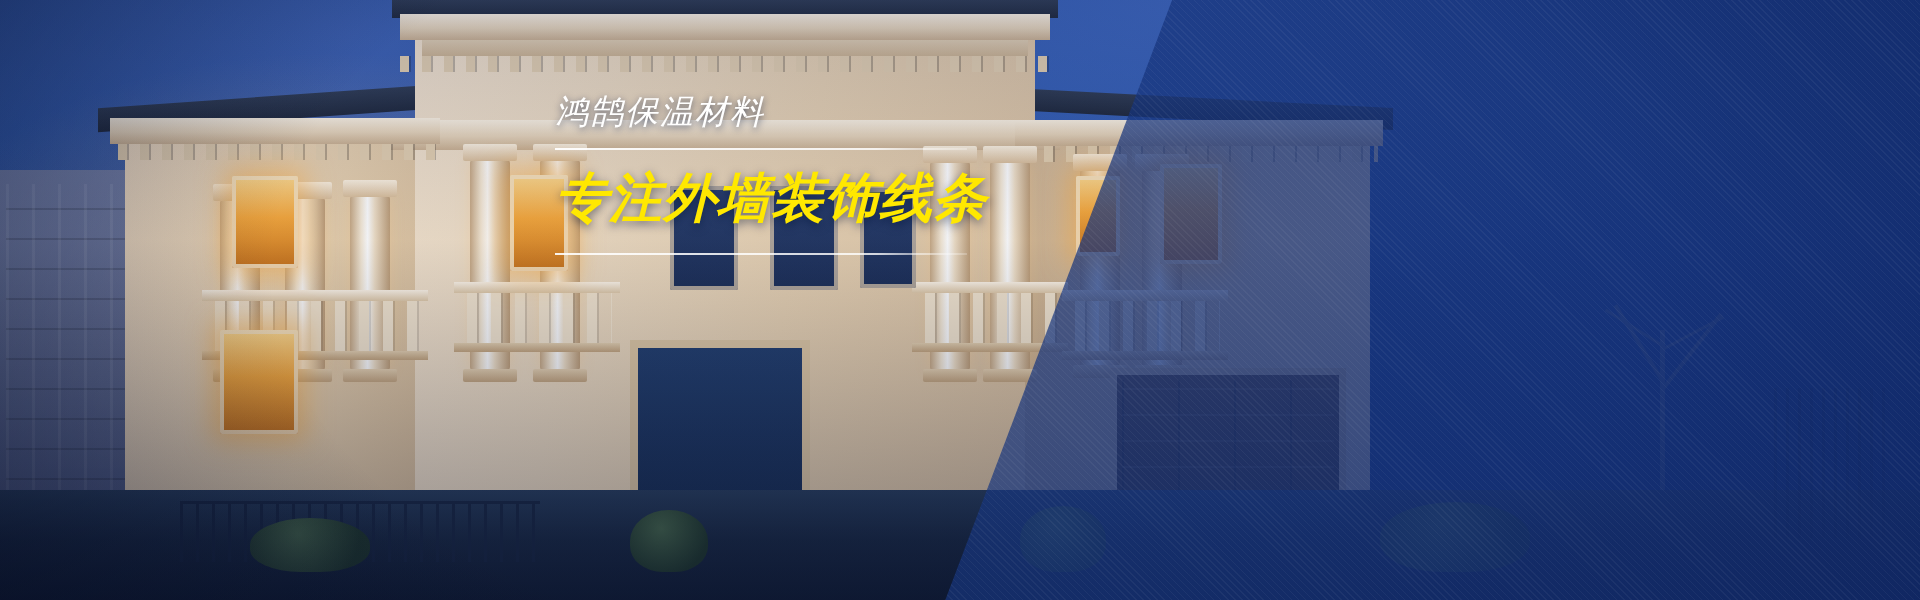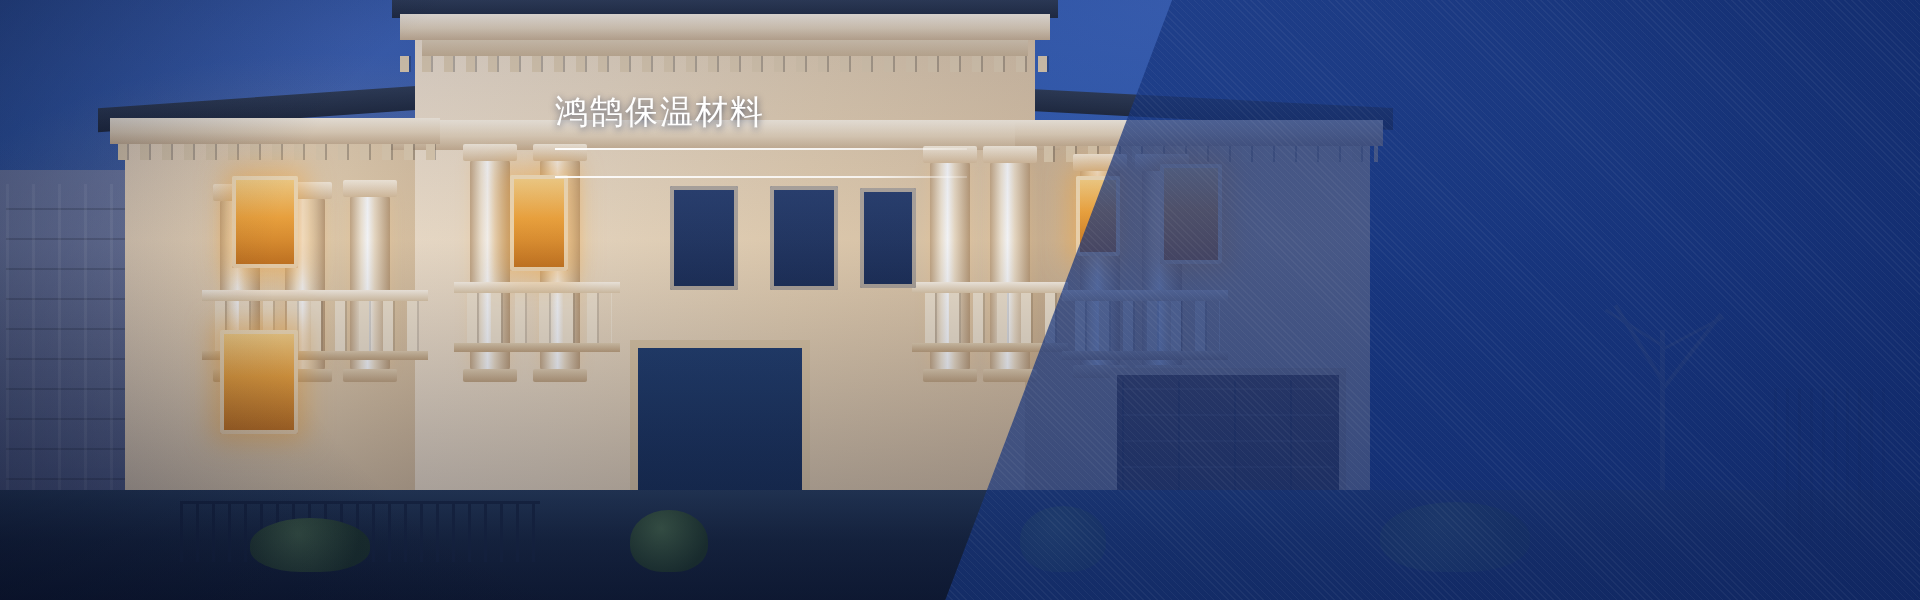--- a/index.html
+++ b/index.html
@@ -189,21 +189,21 @@
   }
   .panel-hatch{
     position:absolute;top:0;right:0;width:1350px;height:600px;
     clip-path:polygon(44.6% 0%, 100% 0%, 100% 100%, 27.8% 100%);
     background-image:repeating-linear-gradient(45deg,
         rgba(255,255,255,.045) 0 1px, rgba(255,255,255,0) 1px 5px);
   }
 
   
   .content{
-    position:absolute;left:555px;top:92px;width:470px;
+    position:absolute;left:555px;top:92px;width:470px;font-style:italic;
   }
   .brand{
     color:#ffffff;
     font-size:33px;
     letter-spacing:2px;
     font-weight:400;
     line-height:1.2;
     text-shadow:0 2px 7px rgba(0,20,60,.65);
     white-space:nowrap;
   }
@@ -326,19 +326,20 @@
   <div class="panel"></div>
   <div class="panel-hatch"></div>
 
   <div class="content">
 
     <div class="brand">鸿鹄保温材料</div>
 
     <div class="rule"></div>
 
     <div class="headline">
+      <span class="ln2">专注外墙装饰线条</span>
     </div>
 
     <div class="rule2"></div>
 
   </div>
 
 </div>
 
 </body></html>

